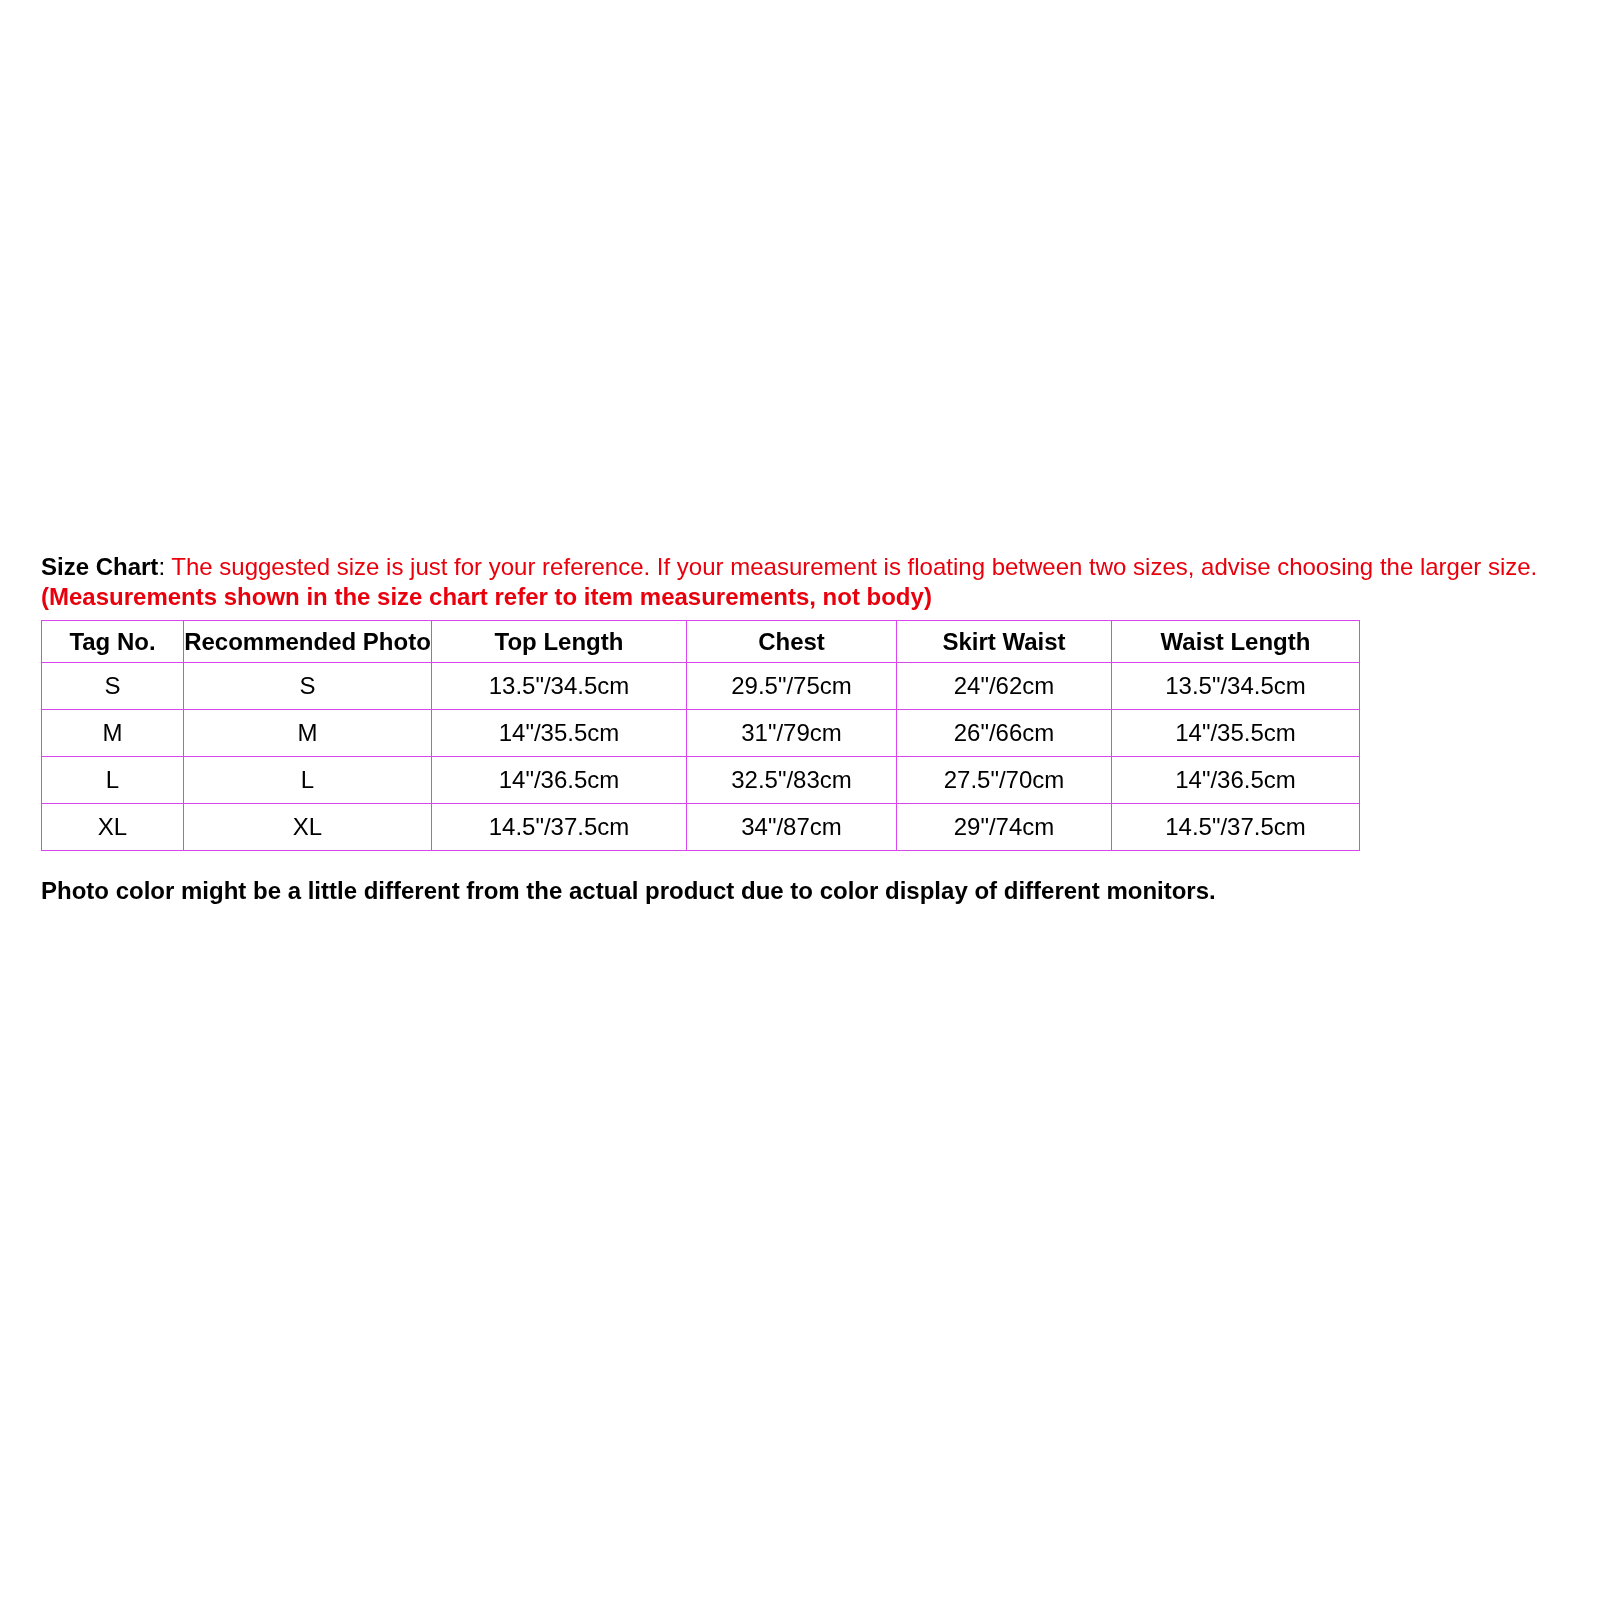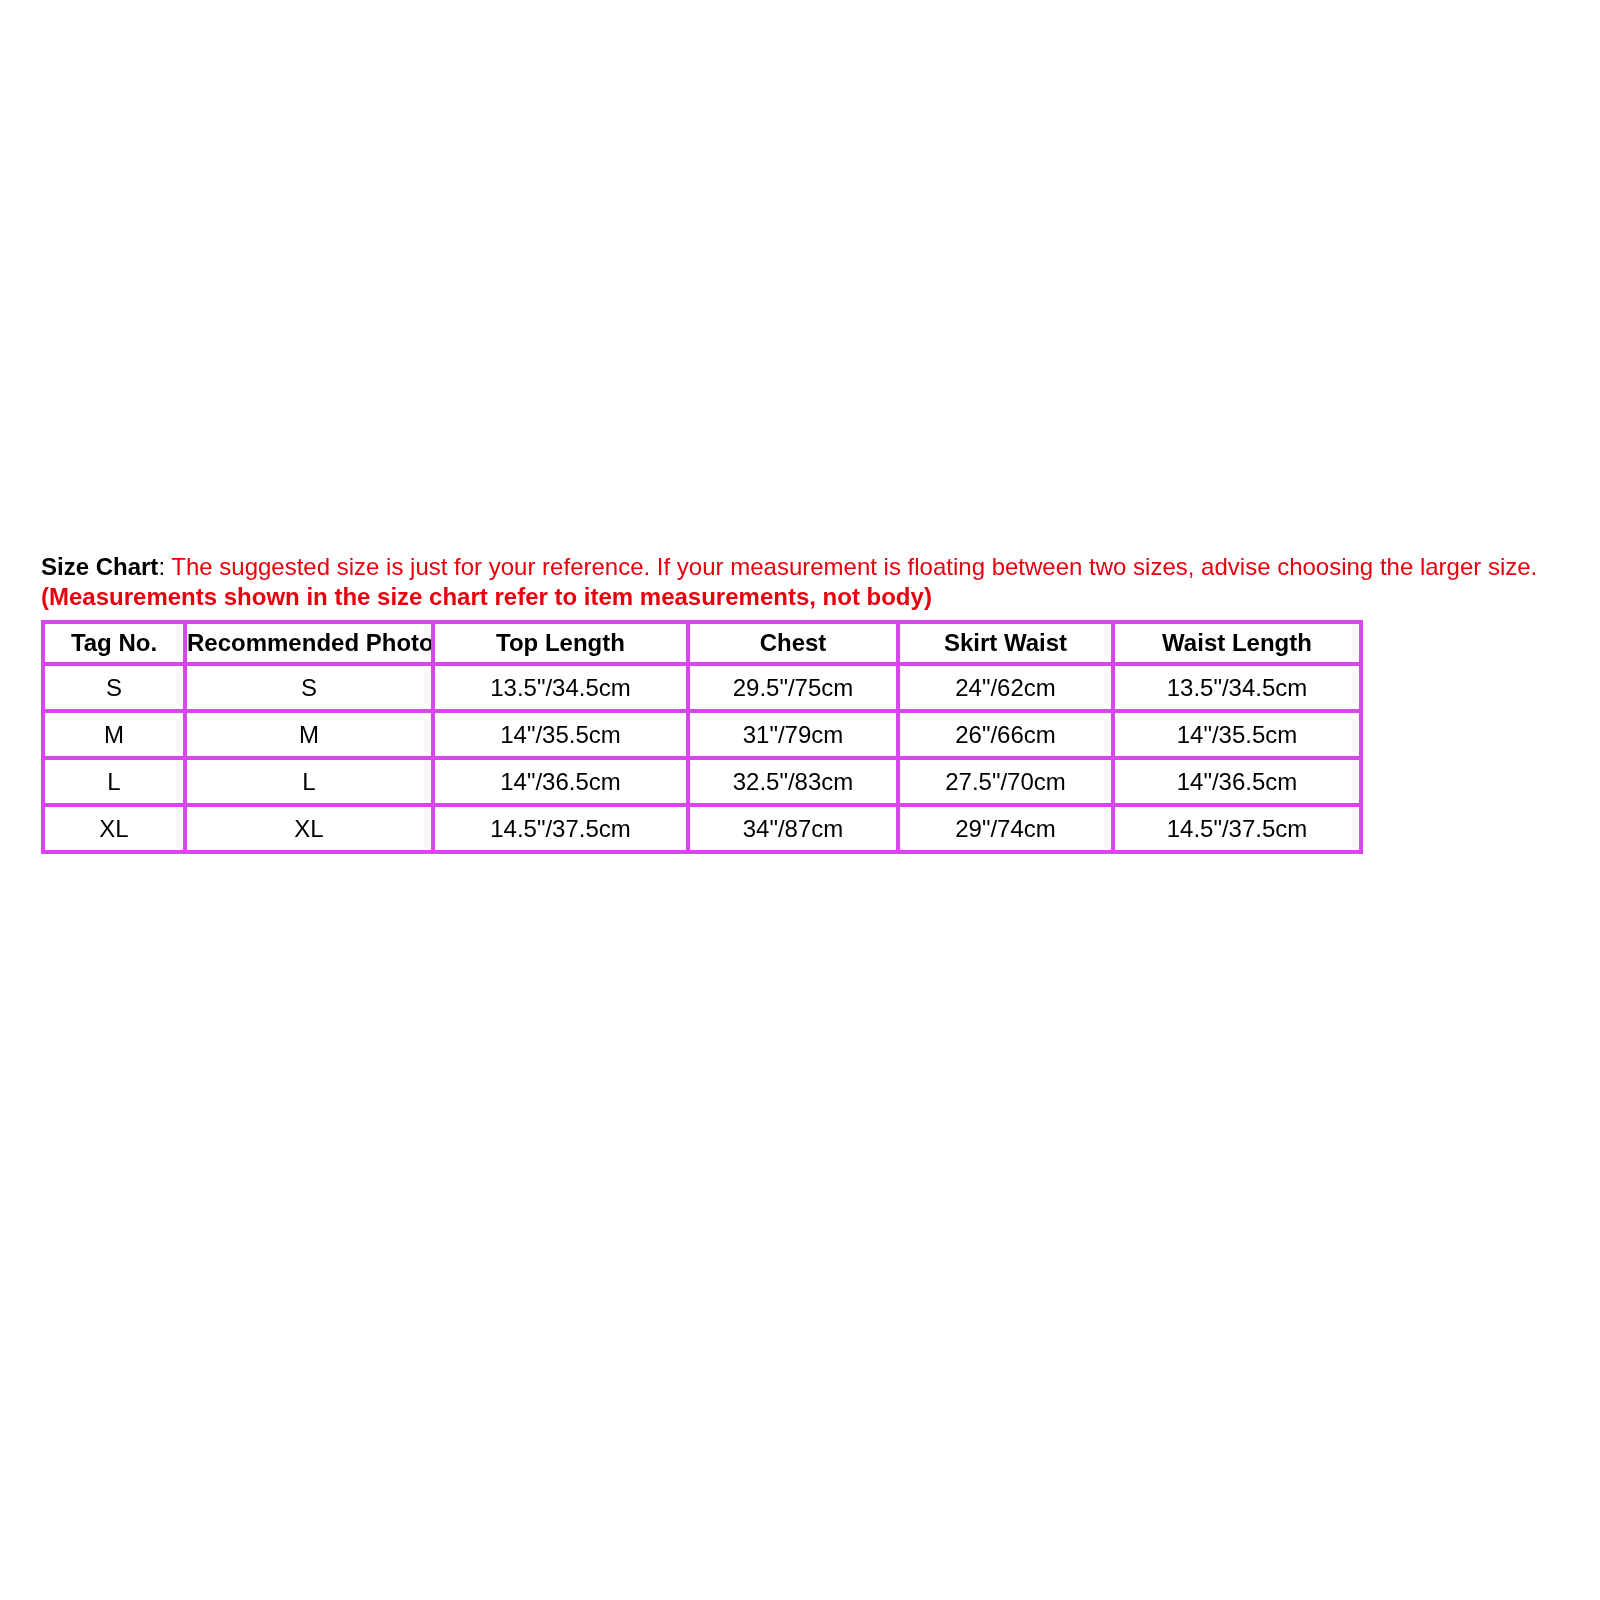--- a/index.html
+++ b/index.html
@@ -25,21 +25,21 @@
   .intro .label { font-weight: bold; color: #000000; }
   .intro .red-text { color: var(--accent-red, #e8000d); }
   .intro .red-bold { color: var(--accent-red, #e8000d); font-weight: bold; }
   table.size-table {
     border-collapse: collapse;
     table-layout: fixed;
     width: 1318px;
   }
   table.size-table th,
   table.size-table td {
-    border: 4px solid #d946ef;
+    border: 1px solid #d946ef;
     text-align: center;
     vertical-align: middle;
     font-size: 24px;
     overflow: hidden;
     white-space: nowrap;
   }
   table.size-table th {
     font-weight: bold;
     height: 42px;
   }
@@ -111,15 +111,16 @@
           <td>XL</td>
           <td>14.5"/37.5cm</td>
           <td>34"/87cm</td>
           <td>29"/74cm</td>
           <td>14.5"/37.5cm</td>
         </tr>
       </tbody>
   </table>
 
   <div class="tips">
+    <p class="tip-line2">Photo color might be a little different from the actual product due to color display of different monitors.</p>
   </div>
 
 </div>
 
 </body></html>

